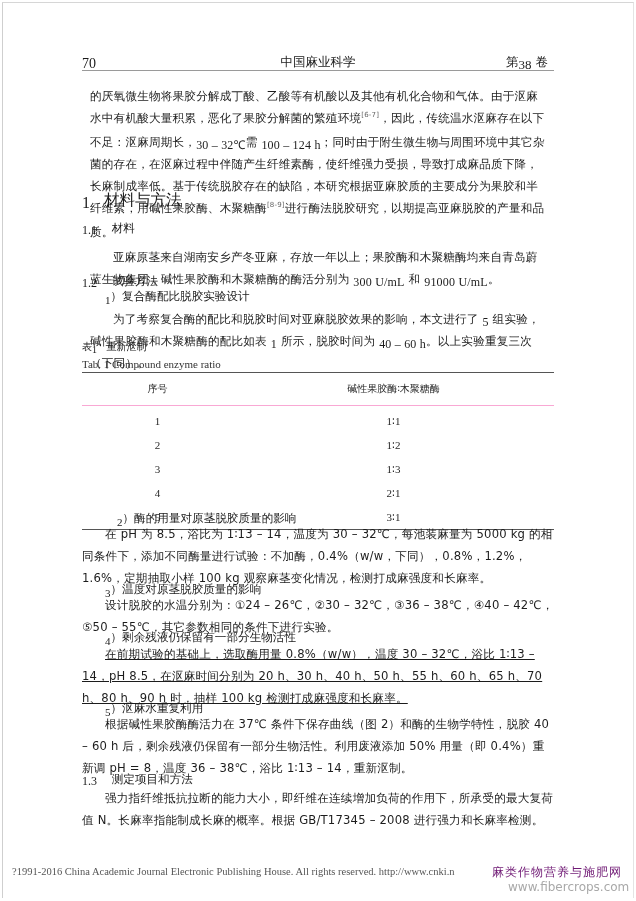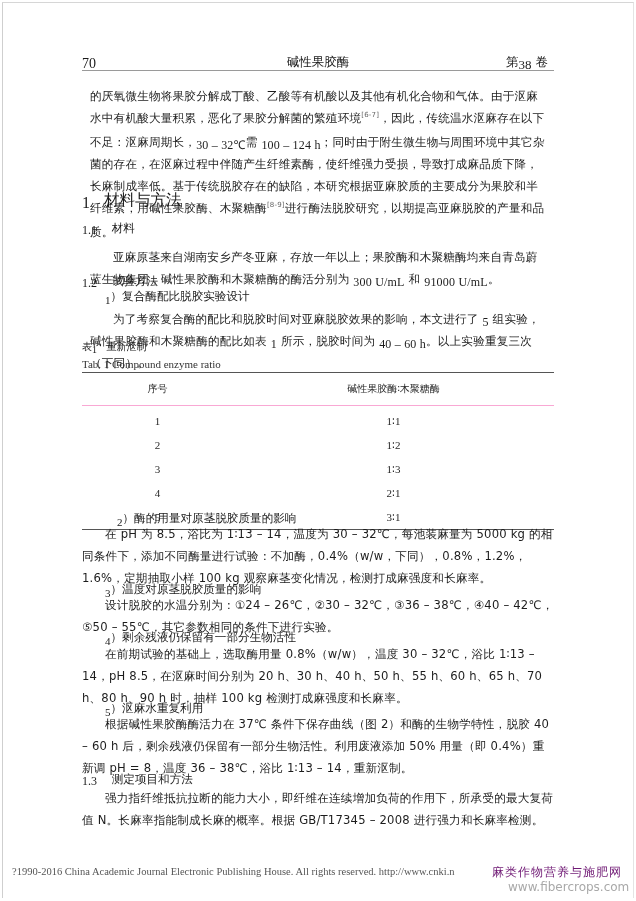--- a/index.html
+++ b/index.html
@@ -50,21 +50,21 @@
     .wm1 { position: absolute; left: 492px; top: 864px; font-family: "DejaVu Sans", sans-serif; font-size: 12px; color: #701a75; letter-spacing: 1px; }
     .wm2 { position: absolute; left: 508px; top: 880px; font-family: "DejaVu Sans", sans-serif; font-size: 12px; color: #a9a9a9; text-align: right; }
   </style>
 </head>
 <body>
 
 <div class="frame"></div>
 
 <div class="page hdr">
   <span class="num">70</span>
-  <span class="jt">碱性果胶酶</span>
+  <span class="jt">中国麻业科学</span>
   <span class="vol"><span>第</span><span class="v">38</span> <span>卷</span></span>
 </div>
 <div class="rule-top"></div>
 
 <div class="txt" style="top:77px;">
   <p>
     <span>的厌氧微生物将果胶分解成丁酸、乙酸等有机酸以及其他有机化合物和气体。由于沤麻水中有机酸大量积累，恶化了果胶分解菌的繁殖环境</span><span class="sup">[6-7]</span><span>，因此，传统温水沤麻存在以下不足：沤麻周期长，</span><span class="lat">30 – 32℃</span><span>需</span> <span class="lat">100 – 124 h</span><span>；同时由于附生微生物与周围环境中其它杂菌的存在，在沤麻过程中伴随产生纤维素酶，使纤维强力受损，导致打成麻品质下降，长麻制成率低。基于传统脱胶存在的缺陷，本研究根据亚麻胶质的主要成分为果胶和半纤维素，用碱性果胶酶、木聚糖酶</span><span class="sup">[8-9]</span><span>进行酶法脱胶研究，以期提高亚麻脱胶的产量和品质。</span>
   </p>
 </div>
 
@@ -132,27 +132,27 @@
 <div class="txt indent" style="top:523px;">在 pH 为 8.5，浴比为 1∶13 – 14，温度为 30 – 32℃，每池装麻量为 5000 kg 的相同条件下，添加不同酶量进行试验：不加酶，0.4%（w/w，下同），0.8%，1.2%，1.6%，定期抽取小样 100 kg 观察麻茎变化情况，检测打成麻强度和长麻率。</div>
 
 <div class="sub" style="top:582px;">
   <span class="n">3</span><span>）温度对原茎脱胶质量的影响</span>
 </div>
 <div class="txt indent" style="top:594px;">设计脱胶的水温分别为：①24 – 26℃，②30 – 32℃，③36 – 38℃，④40 – 42℃，⑤50 – 55℃，其它参数相同的条件下进行实验。</div>
 
 <div class="sub" style="top:630px;">
   <span class="n">4</span><span>）剩余残液仍保留有一部分生物活性</span>
 </div>
-<div class="txt indent" style="top:643px;">在前期试验的基础上，选取酶用量 0.8%（w/w），温度 30 – 32℃，浴比 1∶13 – 14，pH 8.5，在沤麻时间分别为 20 h、30 h、40 h、50 h、55 h、60 h、65 h、70 h、80 h、90 h 时，抽样 100 kg 检测打成麻强度和长麻率。</div>
+<div class="txt indent" style="top:643px;text-decoration:underline;">在前期试验的基础上，选取酶用量 0.8%（w/w），温度 30 – 32℃，浴比 1∶13 – 14，pH 8.5，在沤麻时间分别为 20 h、30 h、40 h、50 h、55 h、60 h、65 h、70 h、80 h、90 h 时，抽样 100 kg 检测打成麻强度和长麻率。</div>
 
 <div class="sub" style="top:701px;">
   <span class="n">5</span><span>）沤麻水重复利用</span>
 </div>
 <div class="txt indent" style="top:713px;">根据碱性果胶酶酶活力在 37℃ 条件下保存曲线（图 2）和酶的生物学特性，脱胶 40 – 60 h 后，剩余残液仍保留有一部分生物活性。利用废液添加 50% 用量（即 0.4%）重新调 pH = 8，温度 36 – 38℃，浴比 1∶13 – 14，重新沤制。</div>
 
 <div class="h2" style="top:772px;">
   <span class="n">1.3</span> <span>测定项目和方法</span>
 </div>
 <div class="txt indent" style="top:787px;">强力指纤维抵抗拉断的能力大小，即纤维在连续增加负荷的作用下，所承受的最大复荷值 N。长麻率指能制成长麻的概率。根据 GB/T17345 – 2008 进行强力和长麻率检测。</div>
 
-<div class="footer">?1990-2016 China Academic Journal Electronic Publishing House. All rights reserved.    http://www.cnki.n</div>
+<div class="footer">?1991-2016 China Academic Journal Electronic Publishing House. All rights reserved.    http://www.cnki.n</div>
 <div class="wm1">麻类作物营养与施肥网</div>
 <div class="wm2">www.fibercrops.com</div>
 
 </body></html>

